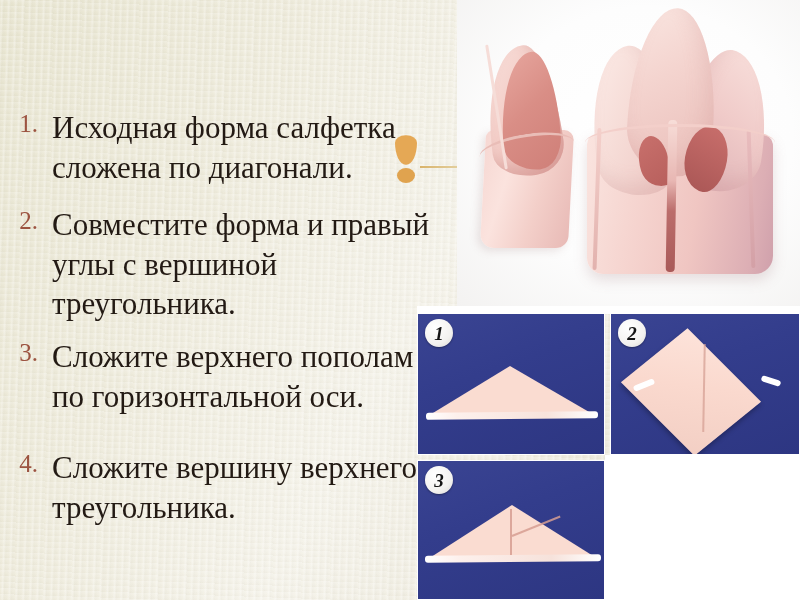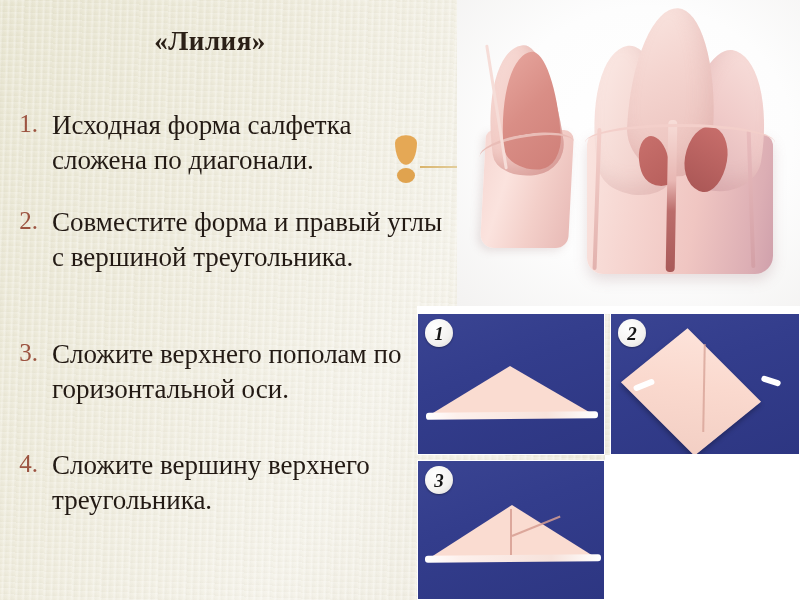--- a/index.html
+++ b/index.html
@@ -32,21 +32,21 @@
     font-family:"Liberation Serif","DejaVu Serif",serif;
   }
 
   .step{position:absolute;display:flex;align-items:flex-start;}
   .step .num{
     width:44px;flex:0 0 44px;text-align:right;
     font-size:25px;color:#9c5340;line-height:1.28;padding-right:14px;
     box-sizing:border-box;
   }
   .step .txt{
-    font-size:27px;color:#231a14;line-height:1.28;width:400px;
+    font-size:31px;color:#231a14;line-height:1.28;width:400px;
     font-family:"Liberation Serif","DejaVu Serif",serif;
   }
   #step1{left:8px;top:108px;}
   #step2{left:8px;top:205px;}
   #step3{left:8px;top:337px;}
   #step4{left:8px;top:448px;}
 
   
   #ornament{position:absolute;left:392px;top:136px;width:28px;height:52px;z-index:4;}
   #ornament .drop{
@@ -252,21 +252,20 @@
     background:#ffffff;z-index:5;
   }
 </style>
 </head>
 <body>
 
 <div id="slide">
 
   <div id="text-col">
 
-    <div id="title">«Лилия»</div>
 
     <div class="step" id="step1">
       <div class="num">1.</div>
       <div class="txt">Исходная форма салфетка сложена по диагонали.</div>
     </div>
 
     <div class="step" id="step2">
       <div class="num">2.</div>
       <div class="txt">Совместите форма и правый углы с вершиной треугольника.</div>
     </div>

